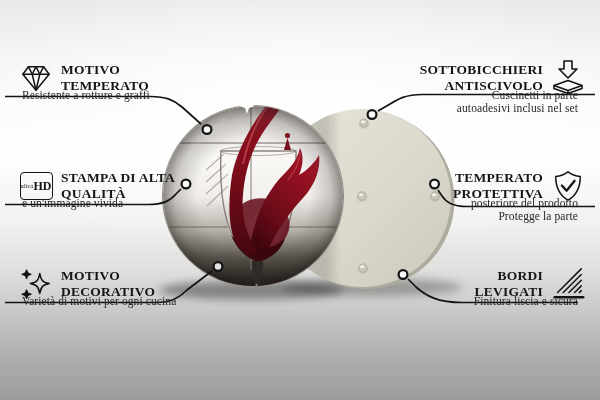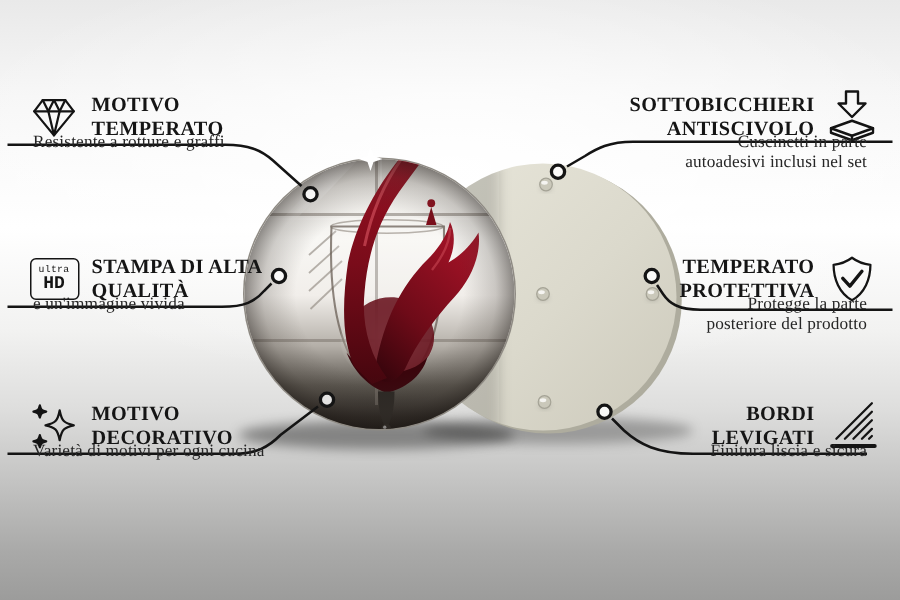--- a/index.html
+++ b/index.html
@@ -22,22 +22,22 @@
   .feature.right .f-title{order:1;margin-left:28px;}
   .f-icon{width:36px;height:36px;flex:0 0 36px;display:flex;align-items:center;justify-content:center;}
   .f-title{font-size:13.5px;font-weight:700;line-height:16px;letter-spacing:.25px;}
   .f-title span{display:block;}
   .f-desc{position:absolute;top:30px;font-size:11.5px;line-height:11.5px;color:#262626;letter-spacing:.1px;}
   .feature.left .f-desc{left:17px;text-align:left;}
   .feature.right .f-desc{right:17px;text-align:right;}
   .f-desc span{display:block;margin-bottom:1px;}
   .hd-box{
     width:31px;height:26px;border:1.7px solid #141414;border-radius:4px;
-    display:flex;flex-direction:column;align-items:center;justify-content:center;
-    font-family:Liberation Mono, monospace;color:#141414;background:transparent;
+    display:flex;flex-direction:row;align-items:center;justify-content:center;
+    font-family:Liberation Serif, serif;color:#141414;background:transparent;
   }
   .hd-box .hd-top{font-size:6.5px;line-height:6.5px;letter-spacing:.2px;}
   .hd-box .hd-bottom{font-size:12px;line-height:12px;font-weight:700;}
   .ic{stroke:#141414;fill:none;stroke-width:1.6;stroke-linejoin:round;stroke-linecap:round;}
 </style>
 </head>
 <body>
 
 <div class="stage">
 
@@ -298,22 +298,22 @@
           <path d="M11.5,17.5 L16.5,23 L25,12.5" stroke-width="2.4"></path>
         </g>
           </svg>
       </span>
       <div class="f-title">
         <span>TEMPERATO</span>
         <span>PROTETTIVA</span>
       </div>
     </div>
     <div class="f-desc">
+      <span>posteriore del prodotto</span>
       <span>Protegge la parte</span>
-      <span>posteriore del prodotto</span>
     </div>
   </div>
 
   <div class="feature right" style="top:266px">
     <div class="f-row">
       <span class="f-icon">
         <svg width="36" height="36" viewBox="0 0 38 38">
             <g class="ic" stroke-width="2">
           <path d="M8,28 L33,3"></path>
           <path d="M14,28 L33,9"></path>

